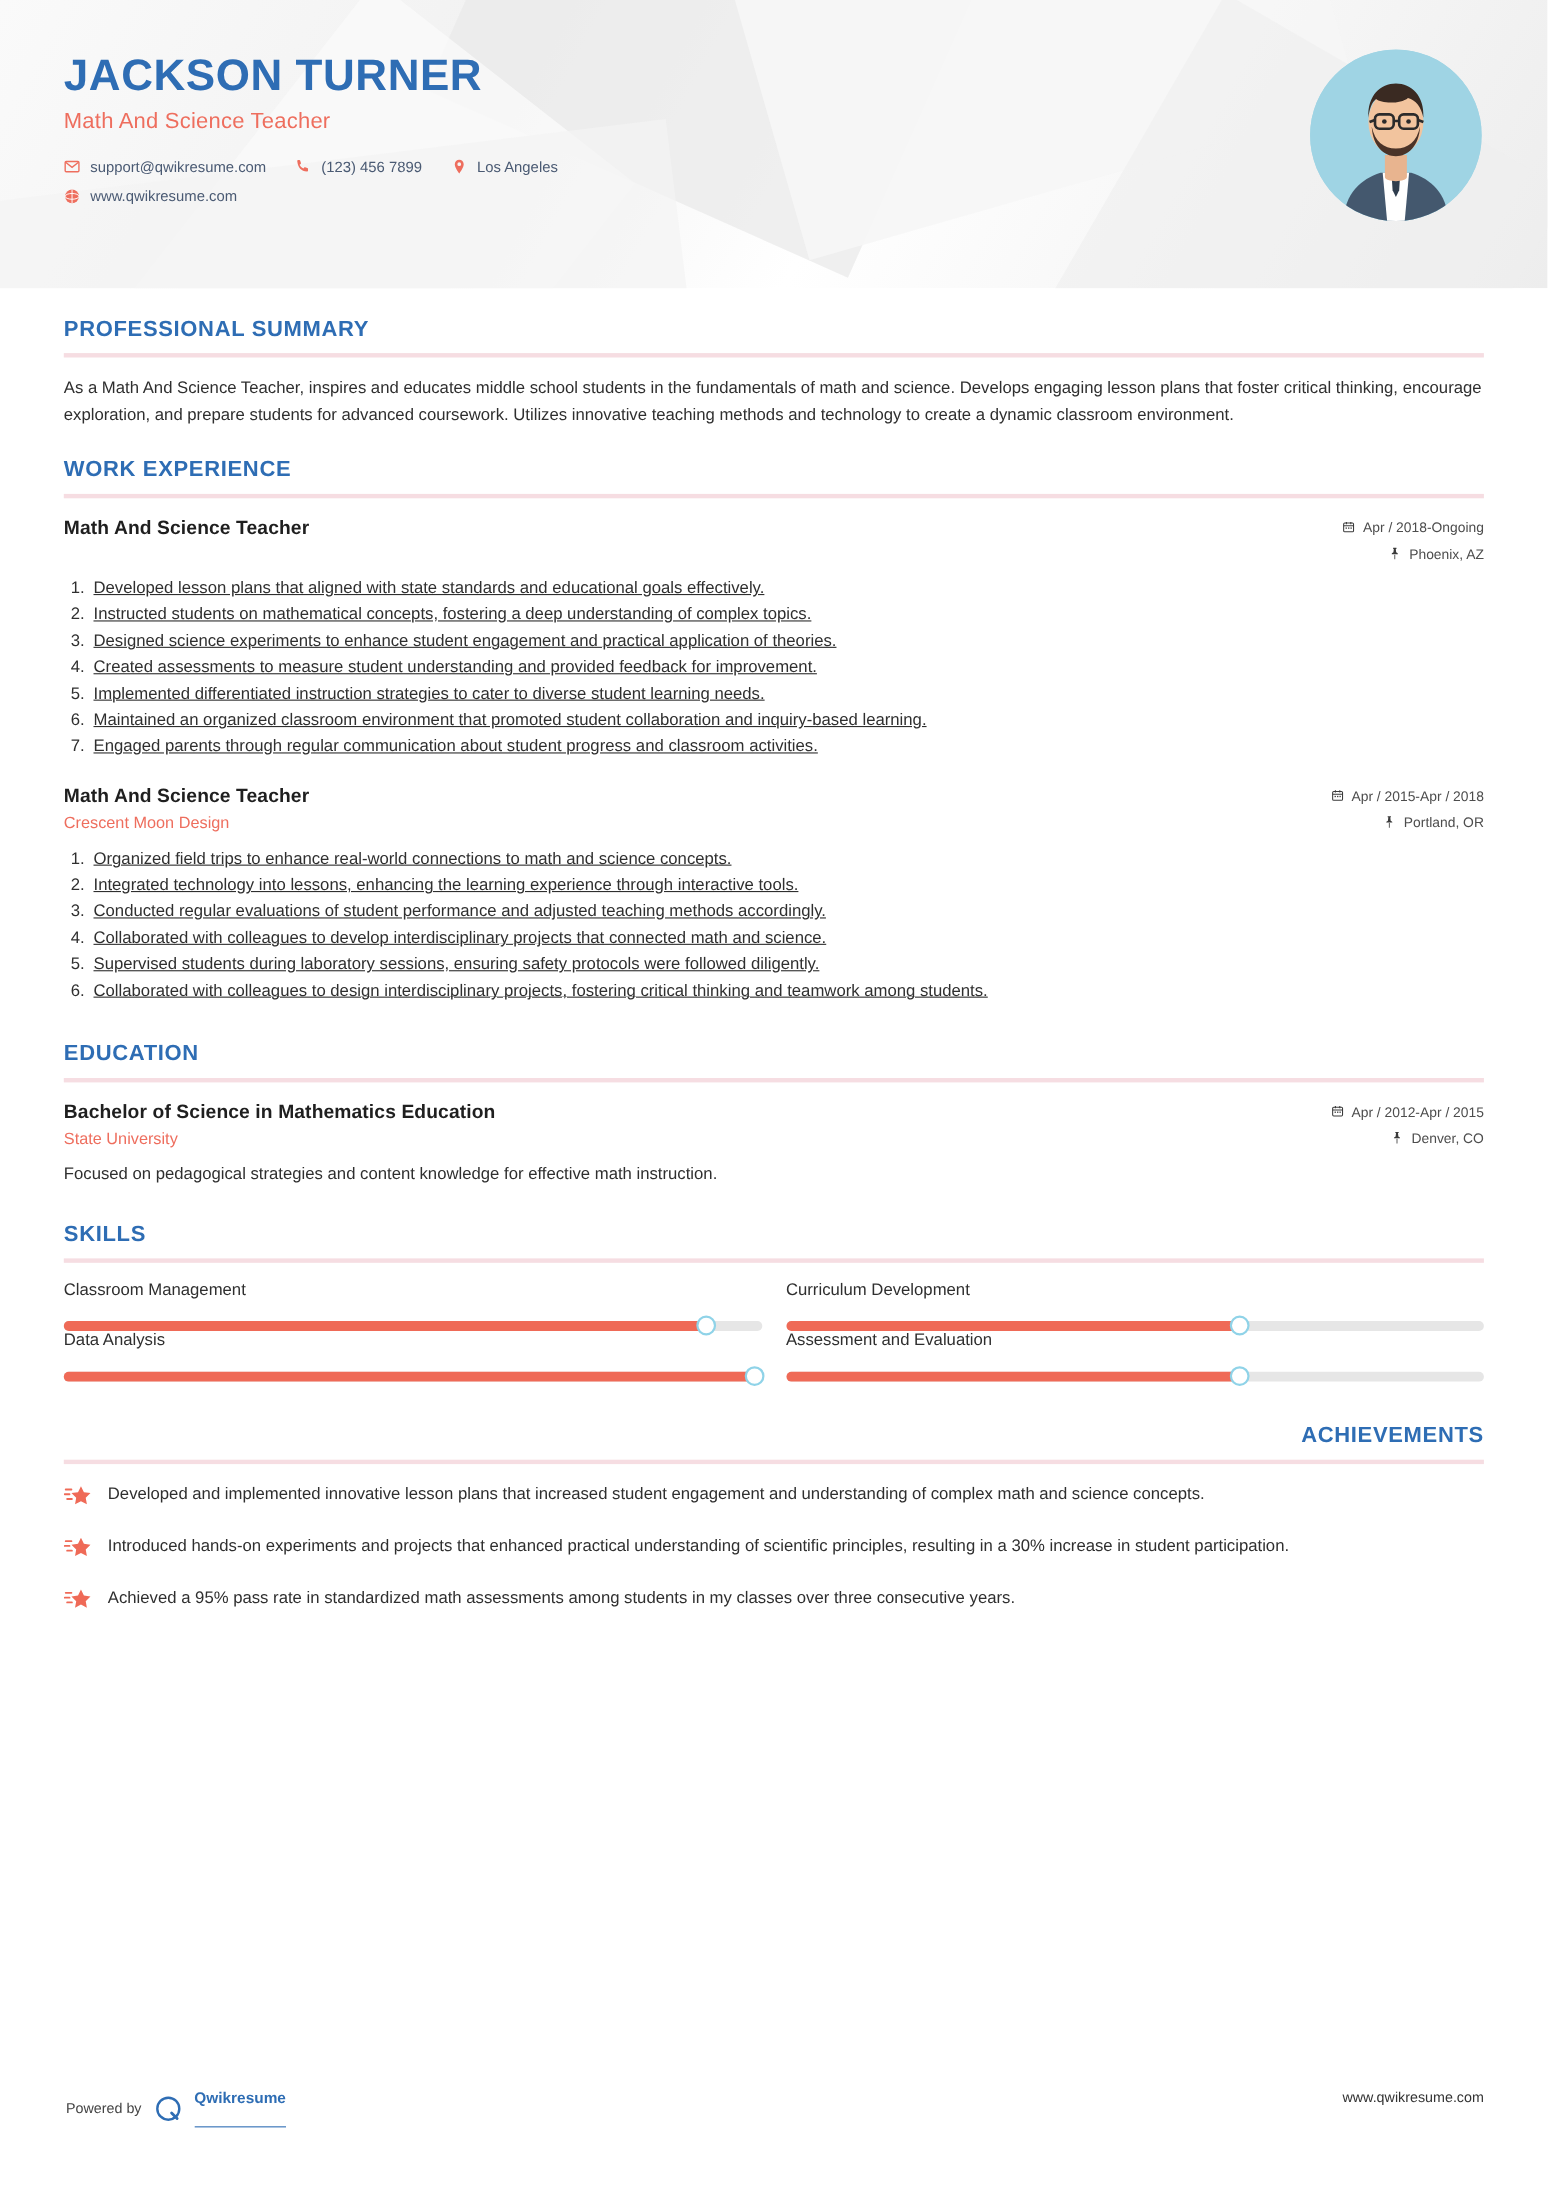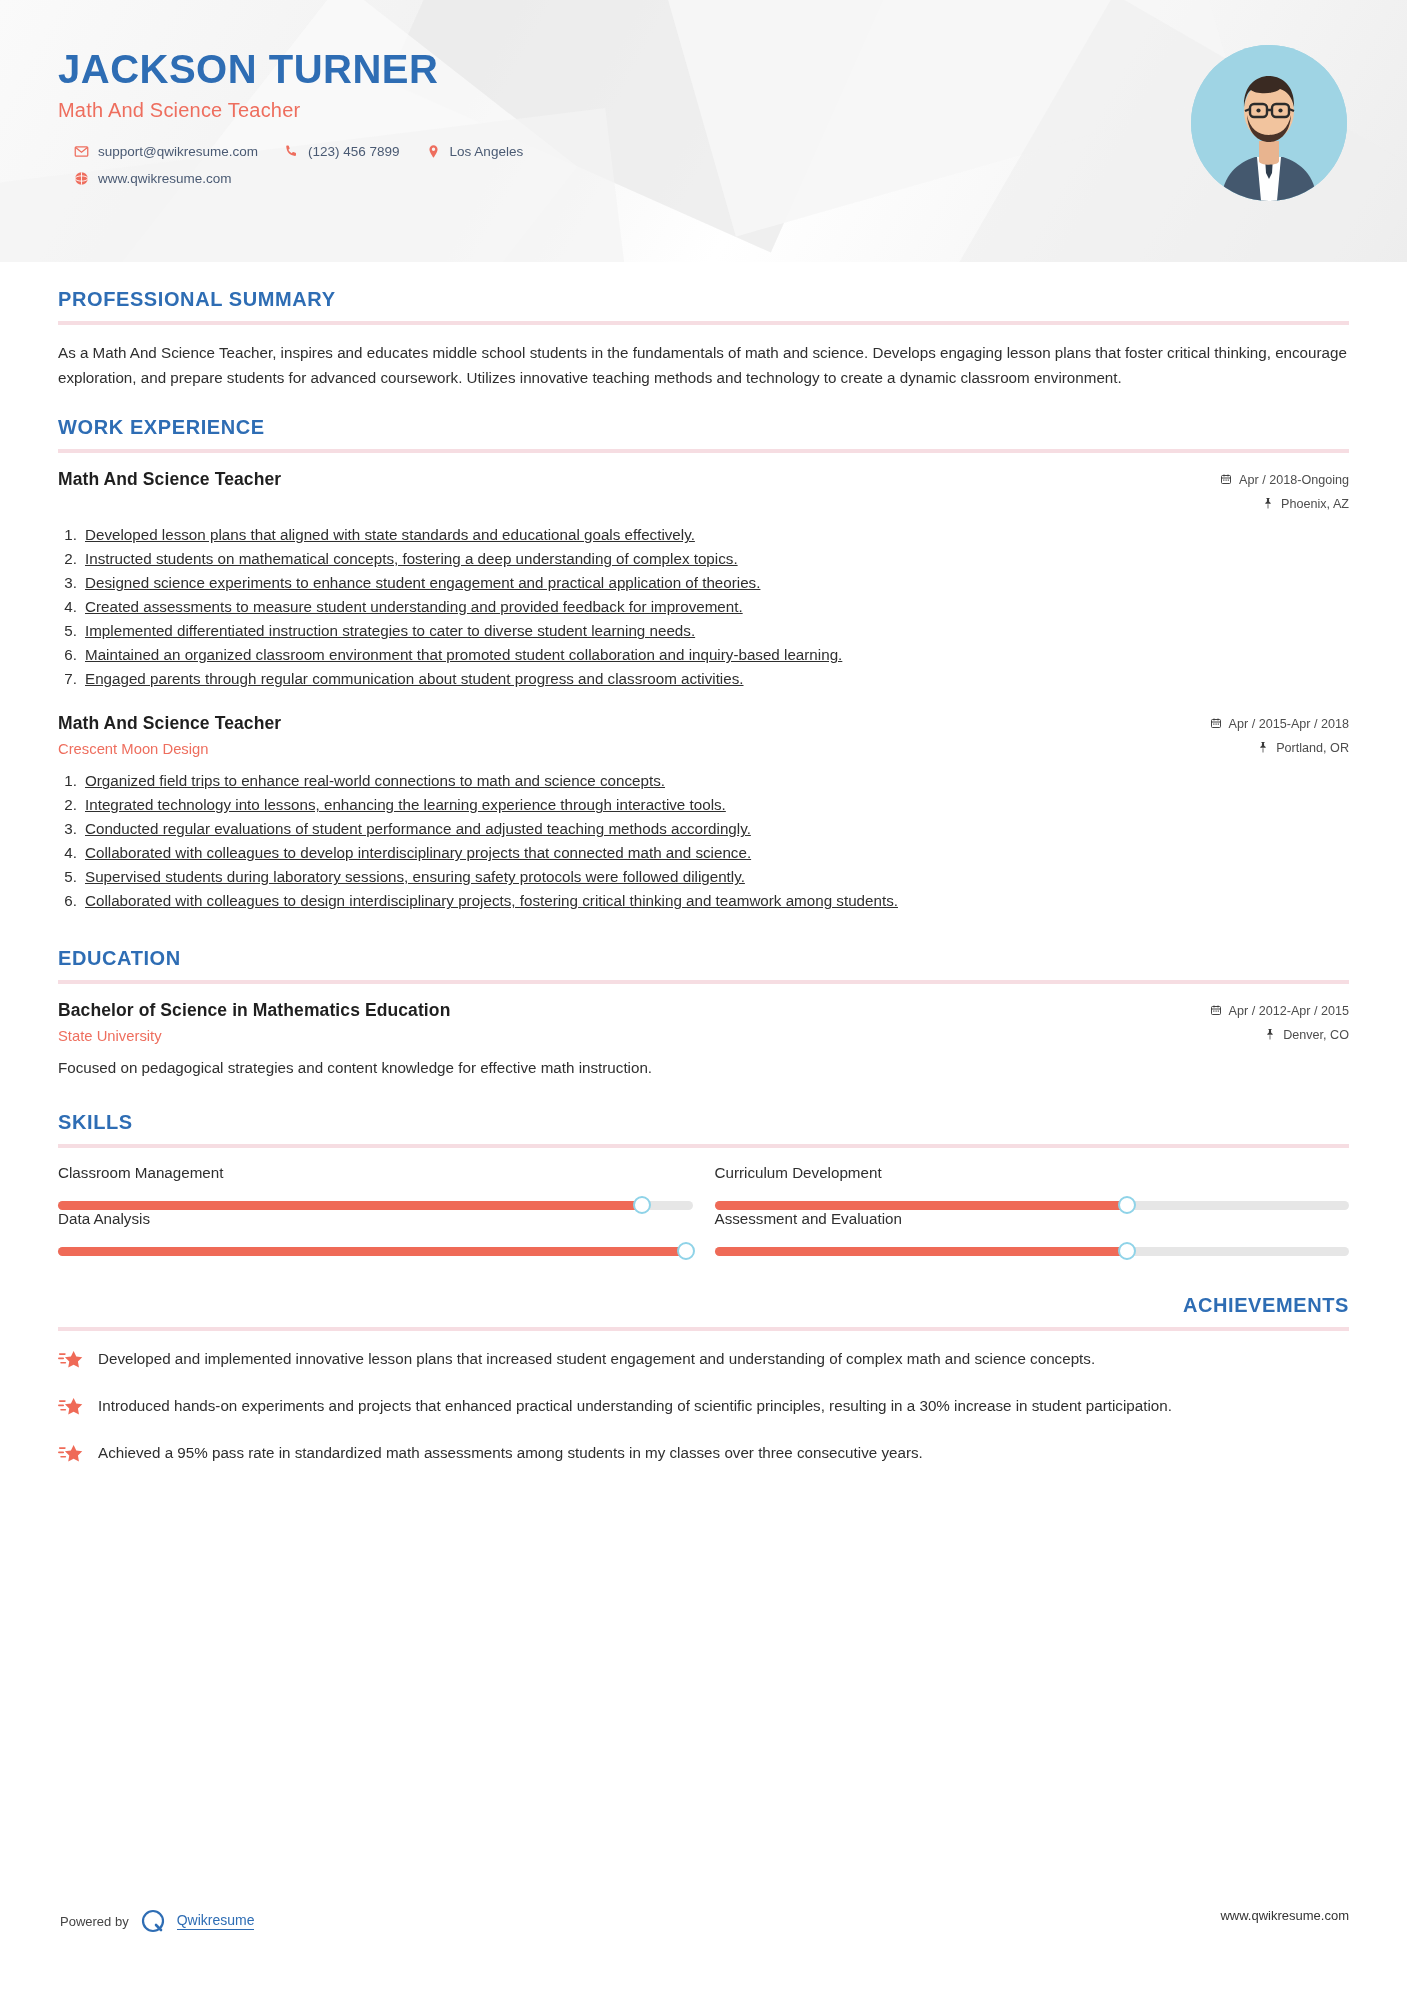--- a/index.html
+++ b/index.html
@@ -55,21 +55,20 @@
     color: #ee6e5e;
     margin-top: 9px;
     letter-spacing: 0.2px;
   }
   .contact-row {
     display: flex;
     align-items: flex-end;
     gap: 10px;
     margin-top: 22px;
     flex-wrap: wrap;
-    margin-left: 16px;
   }
   .contact-row.second { margin-top: 12px; }
   .contact-item {
     display: flex;
     align-items: center;
     gap: 9px;
     margin-right: 16px;
     font-size: 13.5px;
     color: #4a5a73;
     white-space: nowrap;
@@ -242,25 +241,25 @@
     font-size: 13px;
     color: #444444;
   }
   .footer-left { display: flex; align-items: center; gap: 11px; }
   .qwik-mark {
     width: 26px; height: 26px;
     color: #2e6db4;
   }
   .qwik-mark svg { width: 100%; height: 100%; display: block; }
   .qwik-word {
-    font-weight: normal;
+    font-weight: bold;
     color: #2e6db4;
     font-size: 14px;
     border-bottom: 1.5px solid #2e6db4;
-    padding-bottom: 1px;
+    padding-bottom: 18px;
   }
   .footer-right { color: #333333; font-size: 13px; }
 </style>
 </head>
 <body>
 
 <div class="header">
   <div class="header-bg">
     <div class="facet f1"></div>
     <div class="facet f2"></div>

